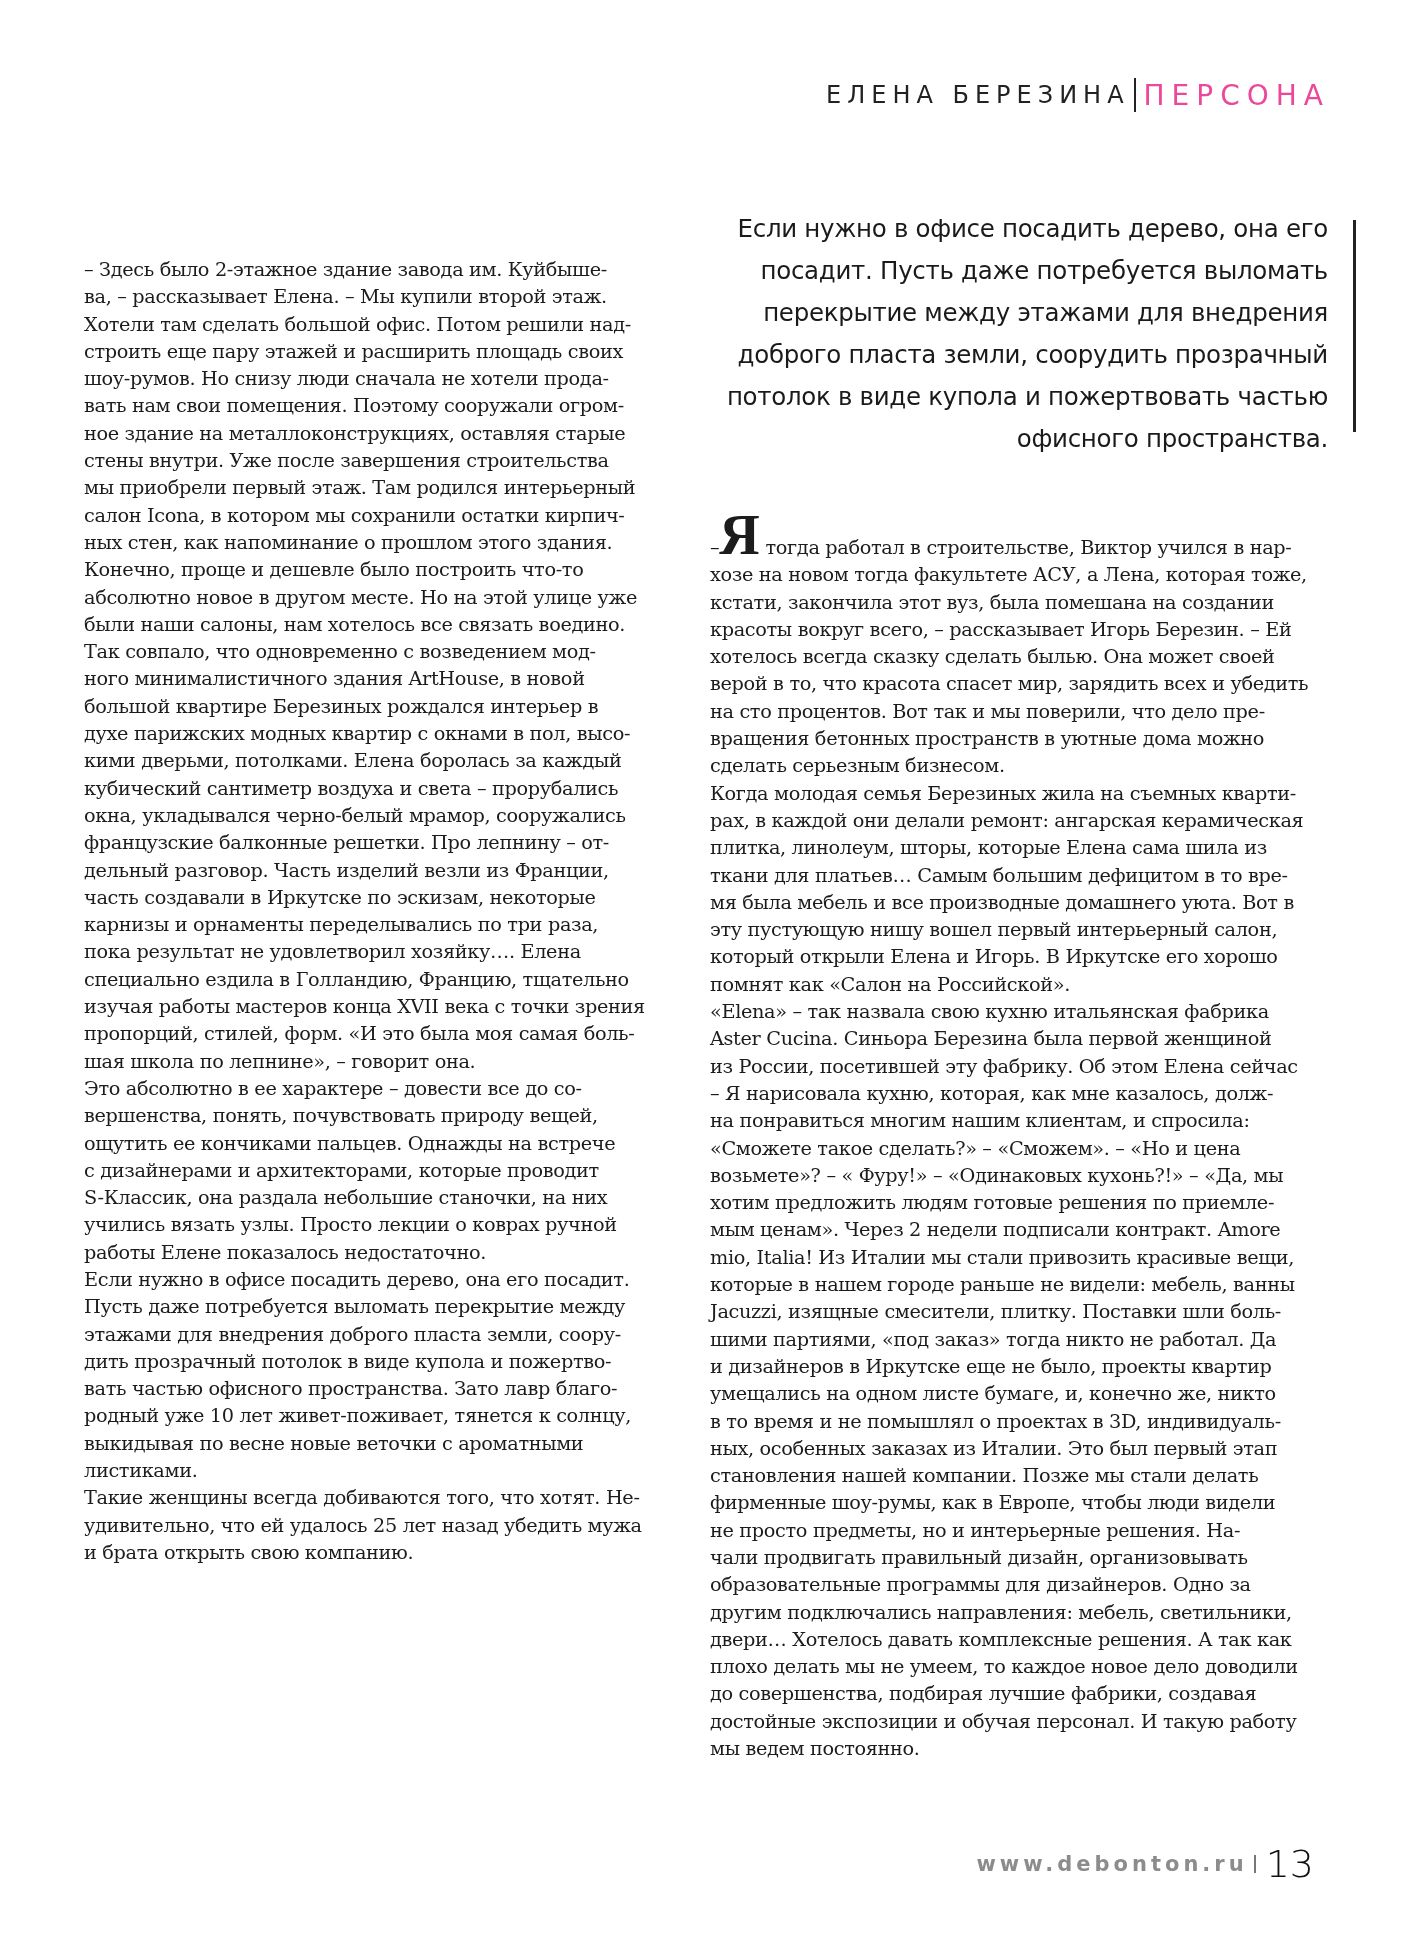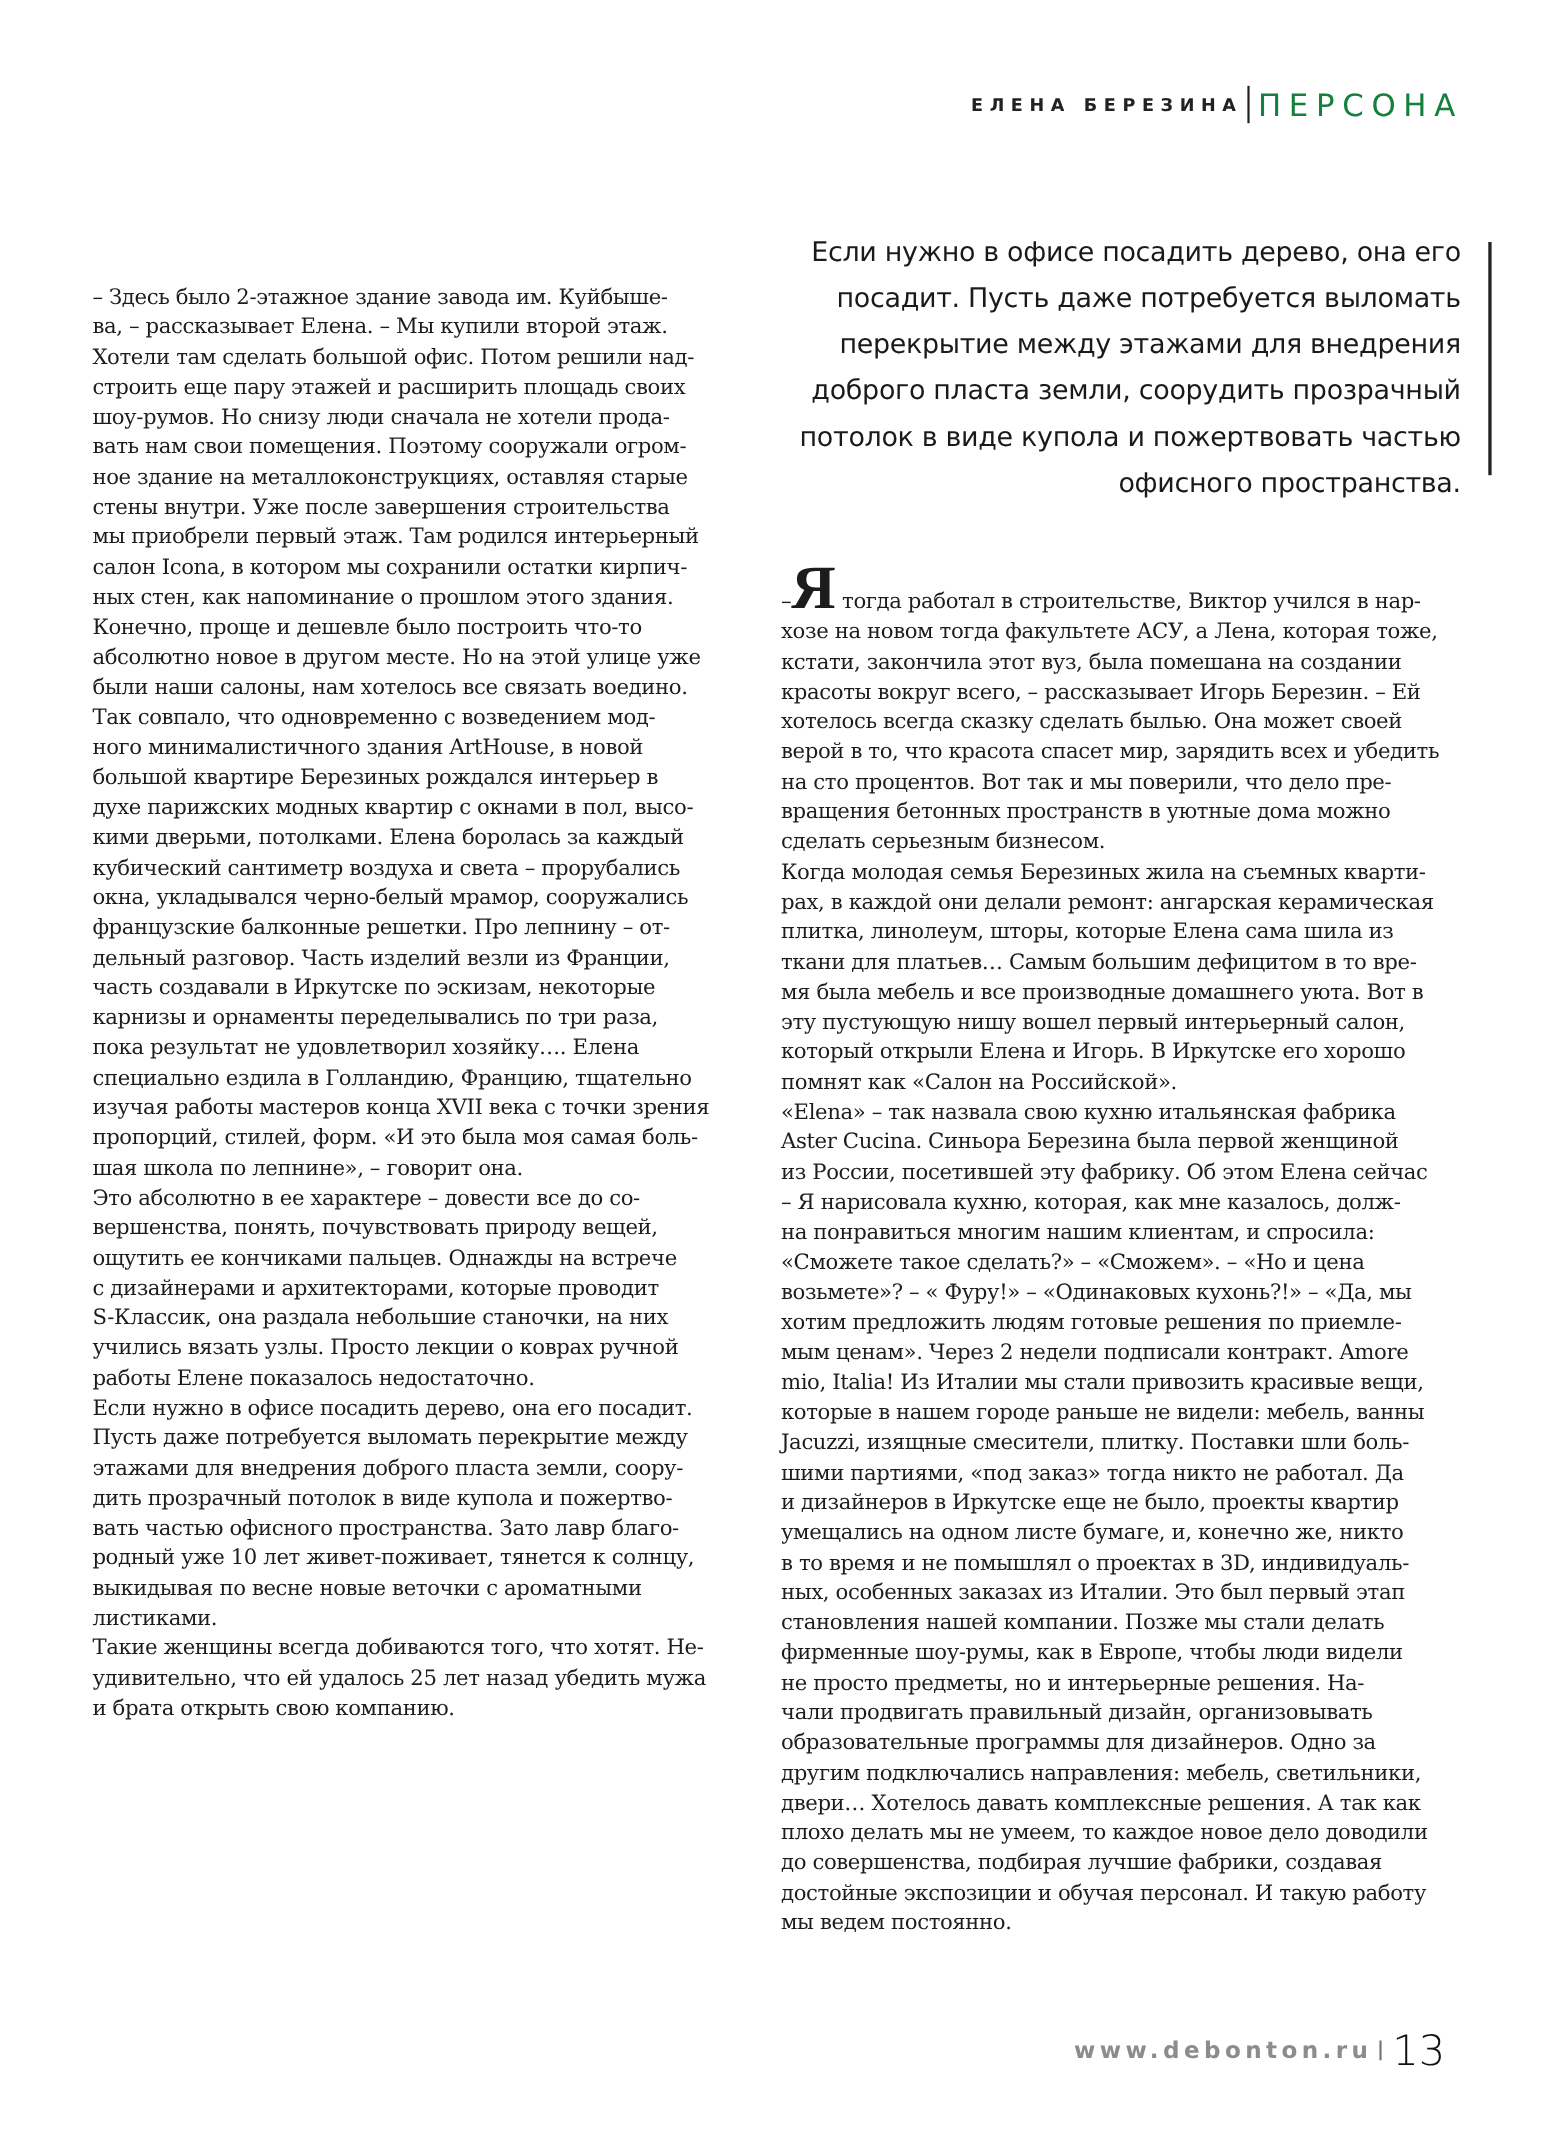--- a/index.html
+++ b/index.html
@@ -1,20 +1,20 @@
 <!DOCTYPE html>
 <html><head>
 <meta charset="utf-8">
 <style>
   html, body { margin: 0; padding: 0; background: #ffffff; }
   body { width: 1412px; height: 1936px; position: relative; overflow: hidden; color: #1a1a1a; }
   .header { position: absolute; top: 78px; right: 82px; font-family: "DejaVu Sans", sans-serif; white-space: nowrap; display: flex; align-items: center; }
-  .header .author { font-size: 16px; letter-spacing: 6px; color: #222; font-weight: 700; }
+  .header .author { font-size: 24px; letter-spacing: 6px; color: #222; font-weight: 400; }
   .header .sep { display: inline-block; width: 2px; height: 34px; background: #222; margin: 0 8px 0 4px; }
-  .header .section { font-size: 28px; letter-spacing: 7px; color: #15803d; font-weight: 400; }
+  .header .section { font-size: 28px; letter-spacing: 7px; color: #ec4899; font-weight: 400; }
 
   .pullquote { position: absolute; top: 208px; left: 700px; width: 628px; text-align: right; font-family: "DejaVu Sans", sans-serif; font-size: 24.5px; line-height: 42px; color: #1a1a1a; letter-spacing: -0.3px; }
   .pullquote-bar { position: absolute; top: 220px; left: 1353px; width: 3px; height: 212px; background: #222; }
 
   .col { position: absolute; font-family: "DejaVu Serif", "Liberation Serif", serif; font-size: 19.3px; line-height: 27.3px; color: #1c1c1c; letter-spacing: -0.35px; }
   .col-left { top: 256px; left: 84px; width: 590px; }
   .col-right { top: 520px; left: 710px; width: 640px; }
   .col .line { display: block; white-space: nowrap; }
   .dropcap-line { position: relative; }
   .dropcap { font-family: "Liberation Serif", "DejaVu Serif", serif; font-size: 56px; line-height: 27px; font-weight: 700; vertical-align: baseline; letter-spacing: 0; }

